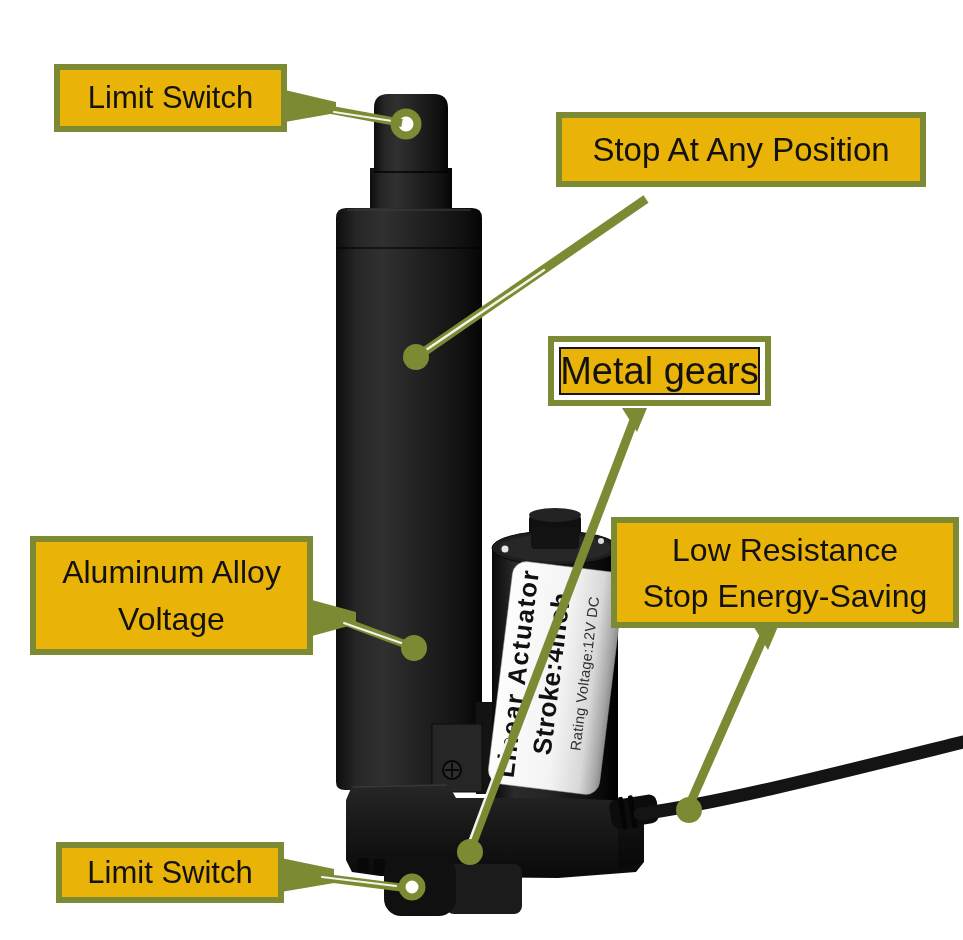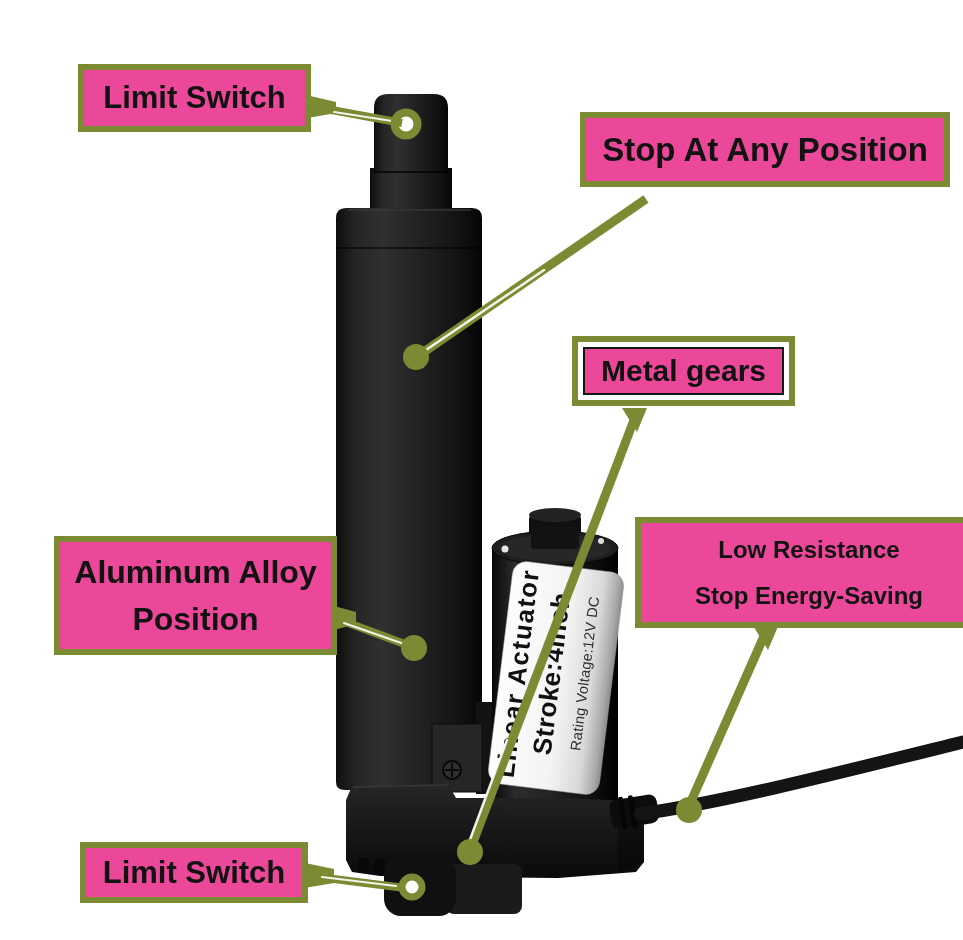--- a/index.html
+++ b/index.html
@@ -7,31 +7,31 @@
   .stage {
     position:relative; width:963px; height:940px;
     background:var(--bg); overflow:hidden;
     font-family:"Liberation Sans", sans-serif;
   }
   svg.layer { position:absolute; left:0; top:0; }
   .acc-f { fill:var(--accent); }
   .acc-s { stroke:var(--accent); }
   .callout {
     position:absolute; box-sizing:border-box;
-    background:#ec4899; border:6px solid var(--accent);
+    background:#eab308; border:6px solid var(--accent);
     display:flex; flex-direction:column; align-items:center; justify-content:center;
-    text-align:center; font-weight:bold; color:#121212;margin-left:24px;
+    text-align:center; font-weight:normal; color:#121212;
   }
   .callout .ln { display:block; white-space:nowrap; }
   .c1 { left:54px;  top:64px;  width:233px; height:68px;  font-size:31px; }
   .c2 { left:556px; top:112px; width:370px; height:75px;  font-size:33px; }
-  .c3 { left:548px; top:336px; width:223px; height:70px;  font-size:30px;
+  .c3 { left:548px; top:336px; width:223px; height:70px;  font-size:38px;
         box-shadow: inset 0 0 0 5px #ffffff, inset 0 0 0 7px #161616; }
   .c4 { left:30px;  top:536px; width:283px; height:119px; font-size:32px; line-height:47px;justify-content:center; }
-  .c5 { left:611px; top:517px; width:348px; height:111px; font-size:24px; line-height:46px;text-align:right; }
+  .c5 { left:611px; top:517px; width:348px; height:111px; font-size:32px; line-height:46px;text-align:right; }
   .c6 { left:56px;  top:842px; width:228px; height:61px;  font-size:31px; }
   text { font-family:"Liberation Sans", sans-serif; }
 </style>
 </head>
 <body>
 
 <div class="stage">
 
   <svg class="layer" width="963" height="940" viewBox="0 0 963 940">
     <defs>
@@ -155,21 +155,21 @@
   <div class="callout c2">
     <span class="ln">Stop At Any Position</span>
   </div>
 
   <div class="callout c3">
     <span class="ln">Metal gears</span>
   </div>
 
   <div class="callout c4">
     <span class="ln">Aluminum Alloy</span>
-    <span class="ln">Position</span>
+    <span class="ln">Voltage</span>
   </div>
 
   <div class="callout c5">
     <span class="ln">Low Resistance</span>
     <span class="ln">Stop Energy-Saving</span>
   </div>
 
   <div class="callout c6">
     <span class="ln">Limit Switch</span>
   </div>

